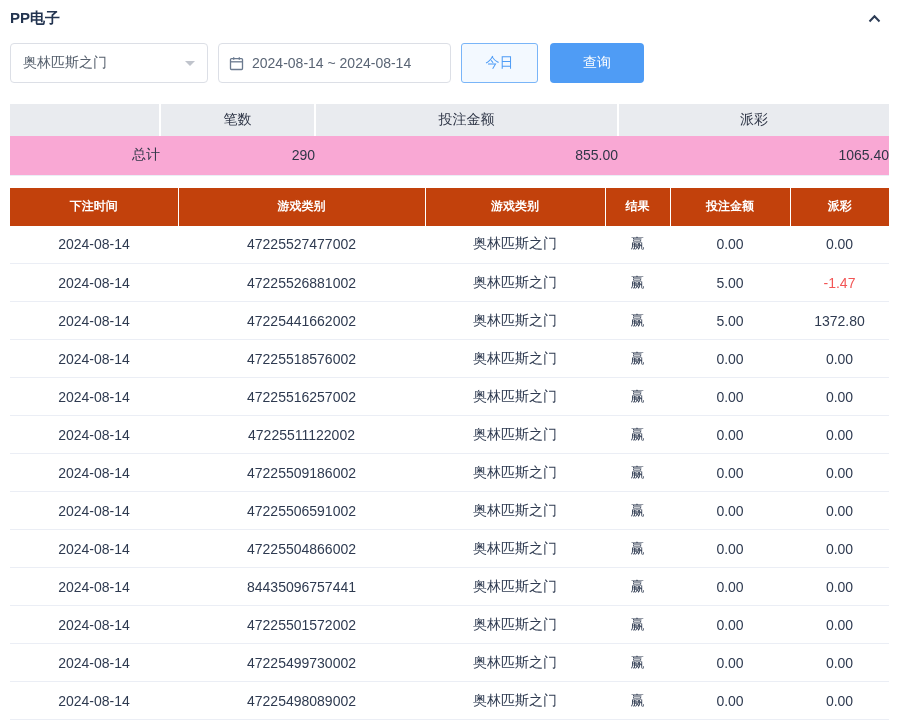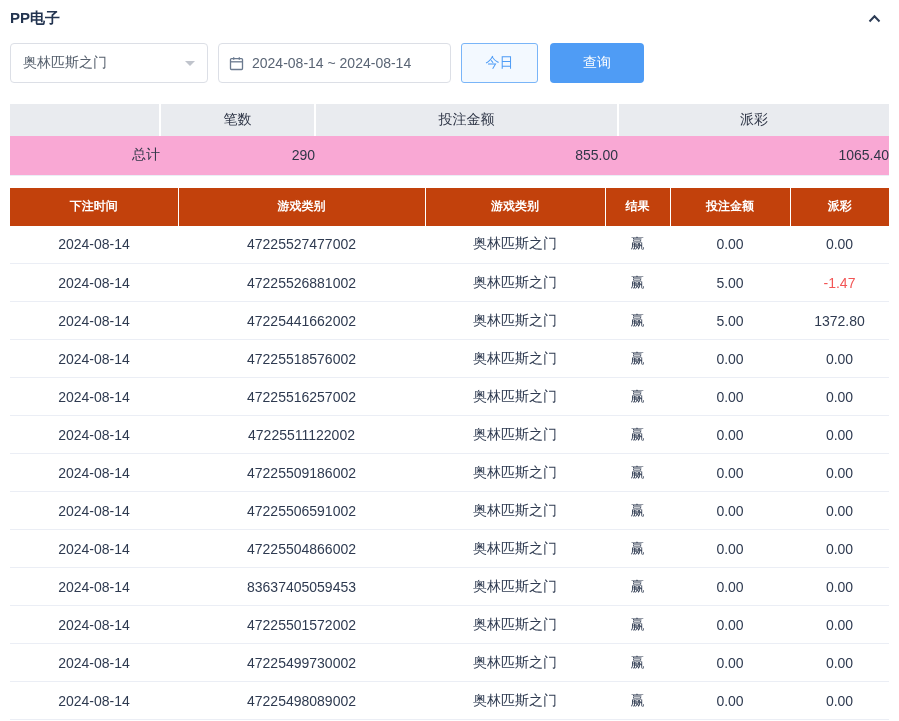--- a/index.html
+++ b/index.html
@@ -198,21 +198,21 @@
         <tr>
           <td>2024-08-14</td>
           <td>47225504866002</td>
           <td>奥林匹斯之门</td>
           <td>赢</td>
           <td>0.00</td>
           <td>0.00</td>
         </tr>
         <tr>
           <td>2024-08-14</td>
-          <td>83637405059453</td>
+          <td>84435096757441</td>
           <td>奥林匹斯之门</td>
           <td>赢</td>
           <td>0.00</td>
           <td>0.00</td>
         </tr>
         <tr>
           <td>2024-08-14</td>
           <td>47225501572002</td>
           <td>奥林匹斯之门</td>
           <td>赢</td>

